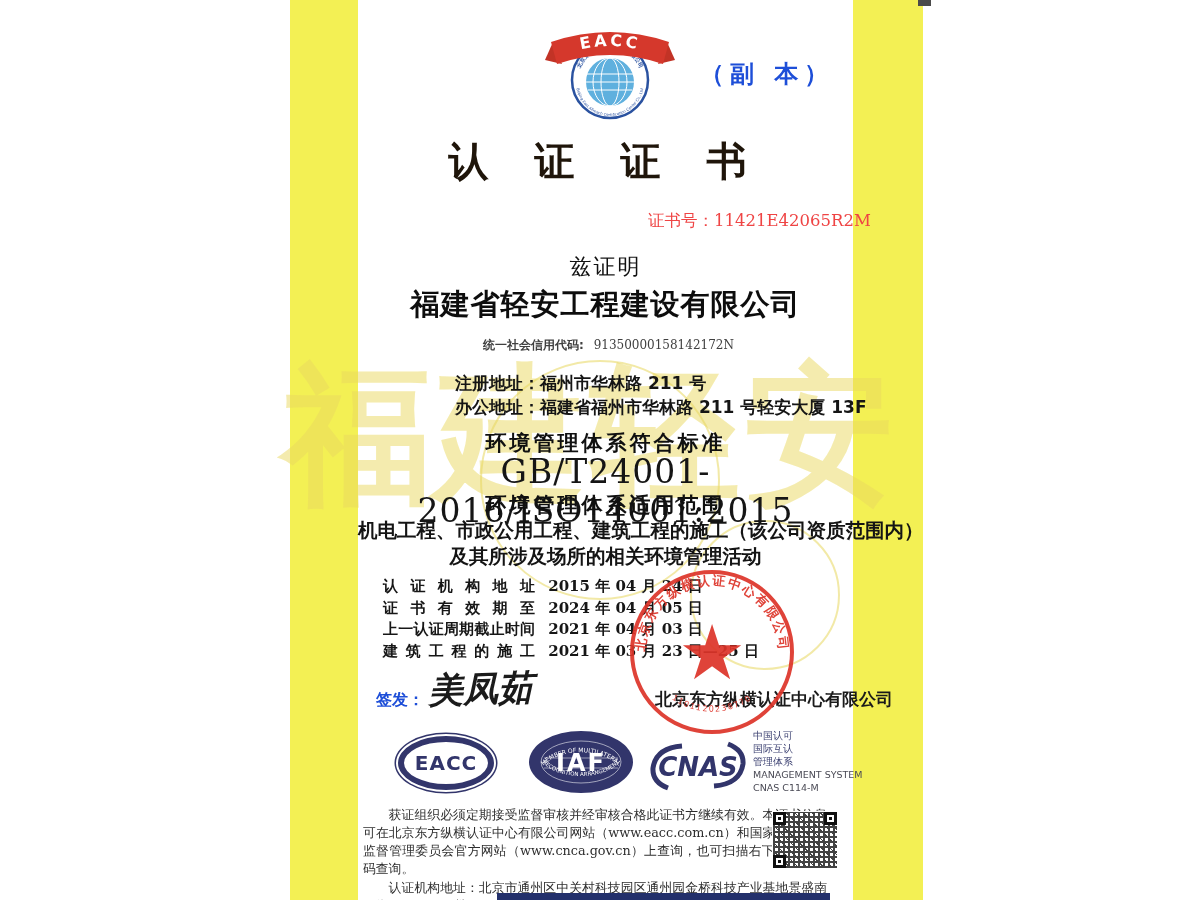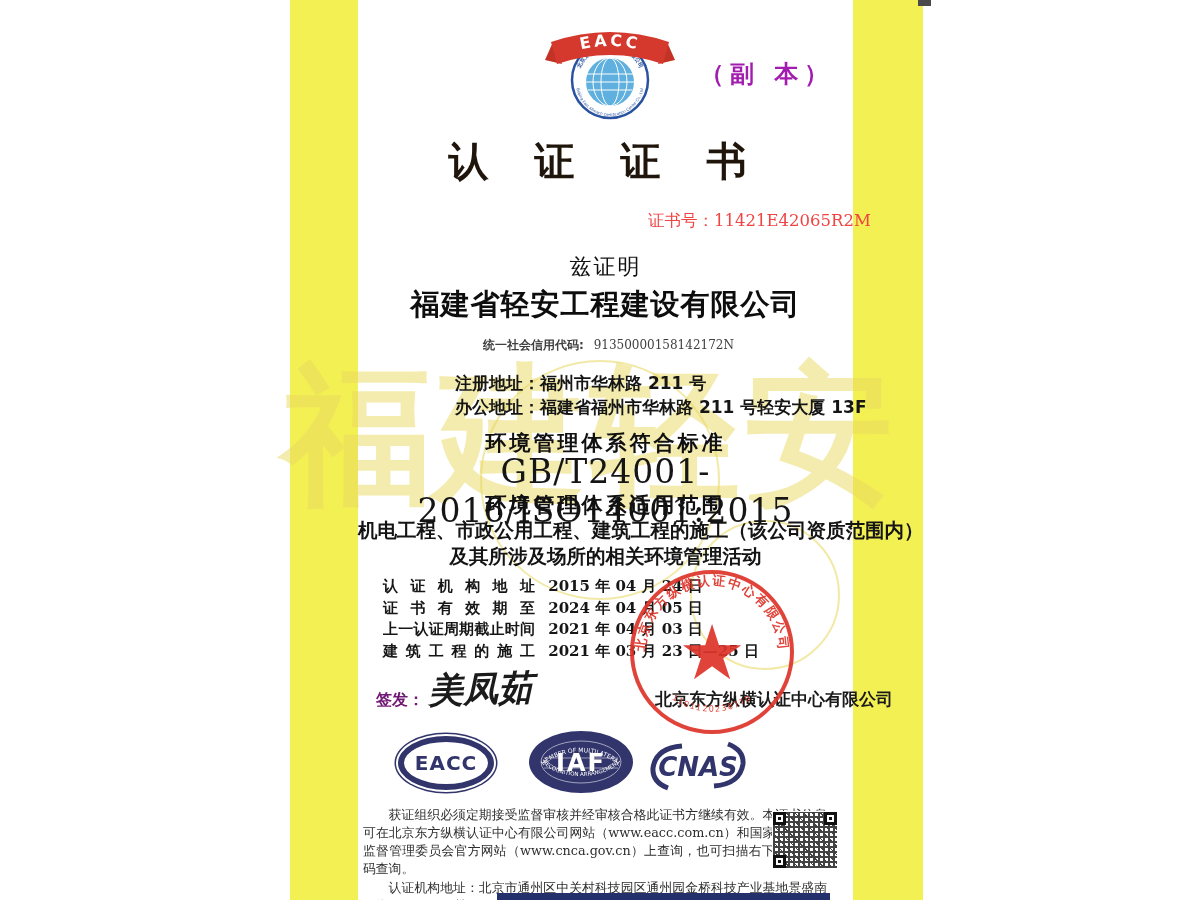--- a/index.html
+++ b/index.html
@@ -20,21 +20,21 @@
     font-family:"DejaVu Serif", serif; font-weight:bold; font-size:150px; line-height:1.1;
     letter-spacing:4px; color:#ead95f; opacity:.5; white-space:nowrap; }
   .guilloche { position:absolute; border:2px solid rgba(232,215,95,.55); border-radius:50%; z-index:1; }
   .g1 { left:480px; top:360px; width:240px; height:240px; }
   .g2 { left:690px; top:520px; width:150px; height:150px; }
 
   .content { position:absolute; inset:0; z-index:2; color:#1d1d1d; }
   .center-col { position:absolute; left:358px; width:495px; text-align:center; }
 
   .copy-label { position:absolute; left:700px; top:58px; font-family:"DejaVu Serif",serif;
-    font-size:24px; font-weight:600; letter-spacing:6px; color:#a21caf; }
+    font-size:24px; font-weight:600; letter-spacing:6px; color:#1d4ed8; }
 
   .cert-title { top:134px; font-family:"DejaVu Serif",serif; font-size:40px; font-weight:bold;
     letter-spacing:16px; color:#1f150a; white-space:nowrap; }
   .cert-no { position:absolute; left:648px; top:210px; font-family:"DejaVu Serif",serif;
     font-size:16.5px; color:#ef4444; }
 
   .certify-word { top:252px; font-size:22px; font-weight:500; color:#111; letter-spacing:2px; }
   .company-name { top:285px; font-size:29px; font-weight:bold; letter-spacing:1px; color:#0d0d0d; }
   .credit-line { position:absolute; left:483px; top:337px; font-size:12px; color:#404040; }
   .credit-line .lbl { font-weight:bold; }
@@ -48,21 +48,21 @@
   .scope-caption { top:491px; font-size:21px; font-weight:bold; letter-spacing:3px; color:#101010; }
   .scope-l1 { top:517px; font-size:19.5px; font-weight:bold; color:#141414; white-space:nowrap; }
   .scope-l2 { top:543px; font-size:19.5px; font-weight:bold; color:#141414; }
 
   .dates { position:absolute; left:383px; top:577px; font-family:"DejaVu Serif",serif;
     font-size:15px; font-weight:600; color:#161616; }
   .date-row { height:21.5px; white-space:nowrap; }
   .date-label { display:inline-block; width:152px; text-align:justify; text-align-last:justify; }
   .date-value { margin-left:8px; }
 
-  .sign-label { position:absolute; left:376px; top:690px; font-size:16px; font-weight:600; color:#701a75; }
+  .sign-label { position:absolute; left:376px; top:690px; font-size:16px; font-weight:600; color:#1d4ed8; }
   .signature { position:absolute; left:428px; top:666px; font-family:"DejaVu Serif",serif;
     font-size:35px; font-weight:bold; font-style:italic; color:#1b1b1b; transform:rotate(-2deg); }
 
   .issuer-company { position:absolute; left:655px; top:688px; font-size:17px; font-weight:600; color:#1a1a1a; }
 
   .seal { position:absolute; left:627px; top:567px; width:170px; height:170px; z-index:3; opacity:.92; }
 
   
   .logo-eacc-oval { position:absolute; left:398px; top:736px; width:96px; height:54px;
     border:6px solid #32356b; border-radius:50%; box-shadow:0 0 0 2px #ffffff, 0 0 0 3.5px #32356b;
@@ -215,20 +215,27 @@
         <textPath href="#iaf-bot" startOffset="50%">RECOGNITION ARRANGEMENT</textPath>
       </text>
     </svg>
 
     <svg class="logo-cnas" viewBox="0 0 100 56">
       <path d="M34,8 Q8,10 5,30 Q4,44 20,50" fill="none" stroke="#32356b" stroke-width="5"></path>
       <path d="M66,48 Q92,46 95,26 Q96,12 80,6" fill="none" stroke="#32356b" stroke-width="5"></path>
       <text x="50" y="38" text-anchor="middle" font-size="26" font-weight="bold" font-style="italic" fill="#32356b">CNAS</text>
     </svg>
 
+    <div class="cnas-text">
+      <div>中国认可</div>
+      <div>国际互认</div>
+      <div>管理体系</div>
+      <div class="en">MANAGEMENT SYSTEM</div>
+      <div class="en">CNAS C114-M</div>
+    </div>
 
     <div class="fine-print">
       <p>获证组织必须定期接受监督审核并经审核合格此证书方继续有效。本证书信息可在北京东方纵横认证中心有限公司网站（www.eacc.com.cn）和国家认证认可监督管理委员会官方网站（www.cnca.gov.cn）上查询，也可扫描右下角的二维码查询。</p>
       <p>认证机构地址：北京市通州区中关村科技园区通州园金桥科技产业基地景盛南四街17号121号楼一层 101102</p>
     </div>
 
     <div class="qr">
       <div class="qr-noise"></div>
       <div class="qr-finder qf-tl"></div>
       <div class="qr-finder qf-tr"></div>

